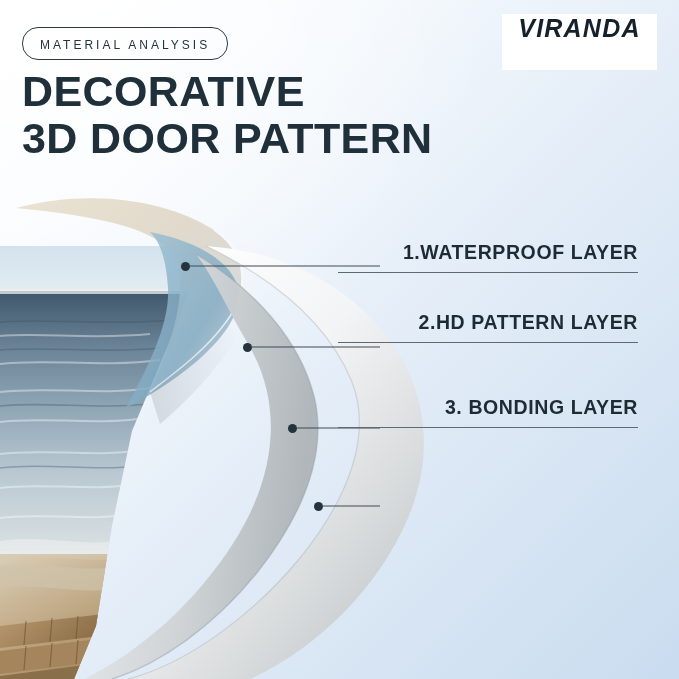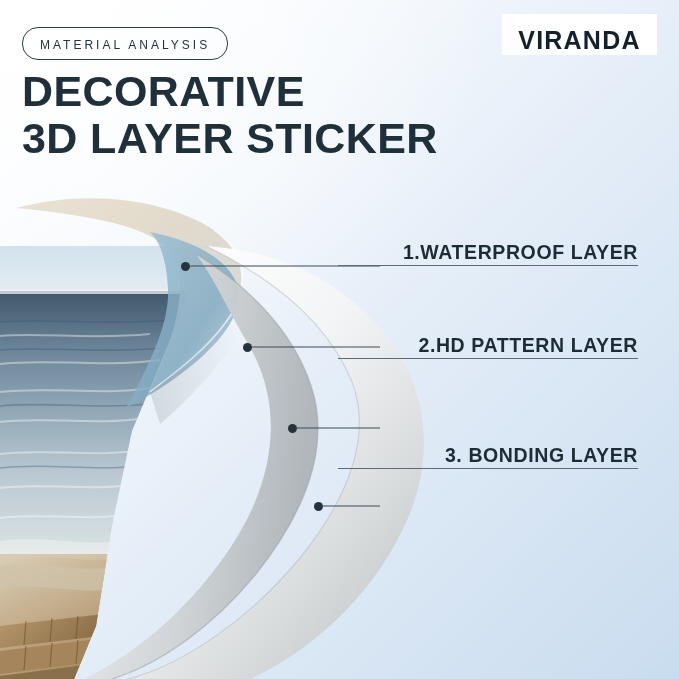--- a/index.html
+++ b/index.html
@@ -51,25 +51,26 @@
     line-height: 47px;
     letter-spacing: 0.4px;
   }
   #title .l2 { display: block; }
 
   #brand-box {
     position: absolute;
     right: 22px;
     top: 14px;
     width: 155px;
-    height: 41px;
+    height: 56px;
     background: #ffffff;
     display: flex;
-    align-items: flex-end;
+    align-items: flex-start;
     justify-content: center;
+    font-style: italic;
   }
   #brand-text {
     font-size: 25px;
     font-weight: 700;
     letter-spacing: 1.2px;
     color: #14212b;
   }
 
   
   #artwork {
@@ -86,27 +87,27 @@
   
   .callout {
     position: absolute;
     right: 41px;
     width: 300px;
     text-align: right;
     color: #1d2b35;
     font-size: 19.5px;
     font-weight: 700;
     letter-spacing: 0.6px;
-    padding-bottom: 1px;
+    padding-bottom: 8px;
     border-bottom: 1.4px solid #5d6a74;
     white-space: nowrap;
   }
   #callout-1 { top: 241px; }
-  #callout-2 { top: 334px; }
-  #callout-3 { top: 396px; margin-top: 48px; }
+  #callout-2 { top: 311px; }
+  #callout-3 { top: 396px; }
   #callout-4 { top: 476px; }
 
   .leader { position: absolute; pointer-events: none; }
   .dot {
     position: absolute;
     width: 9px;
     height: 9px;
     border-radius: 50%;
     background: #25333d;
   }
@@ -115,21 +116,21 @@
 <body>
 
 <div id="page">
 
   <div id="bg-glow"></div>
 
   <div id="eyebrow">MATERIAL ANALYSIS</div>
 
   <div id="title">
     <span class="l1">DECORATIVE</span>
-    <span class="l2">3D LAYER STICKER</span>
+    <span class="l2">3D DOOR PATTERN</span>
   </div>
 
   <div id="brand-box">
     <span id="brand-text">VIRANDA</span>
   </div>
 
   <div id="artwork">
     <svg class="sheet-svg" width="440" height="483" viewBox="0 0 440 483">
       <defs>
 

